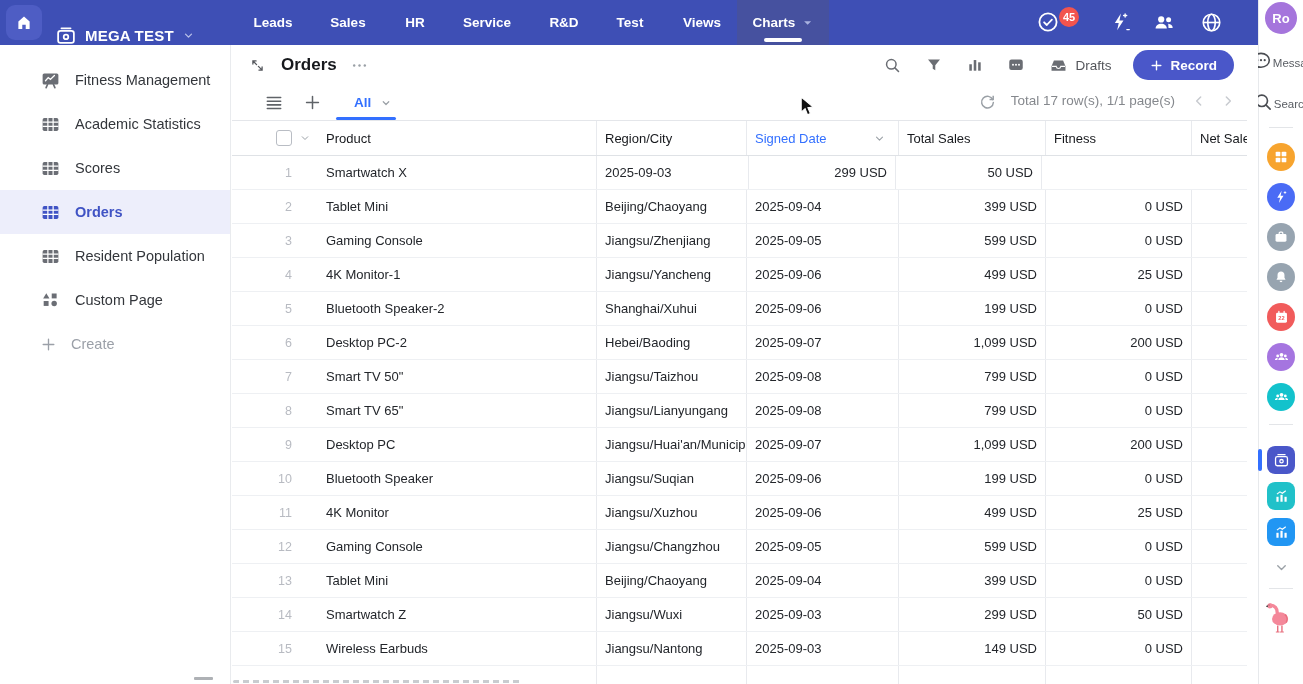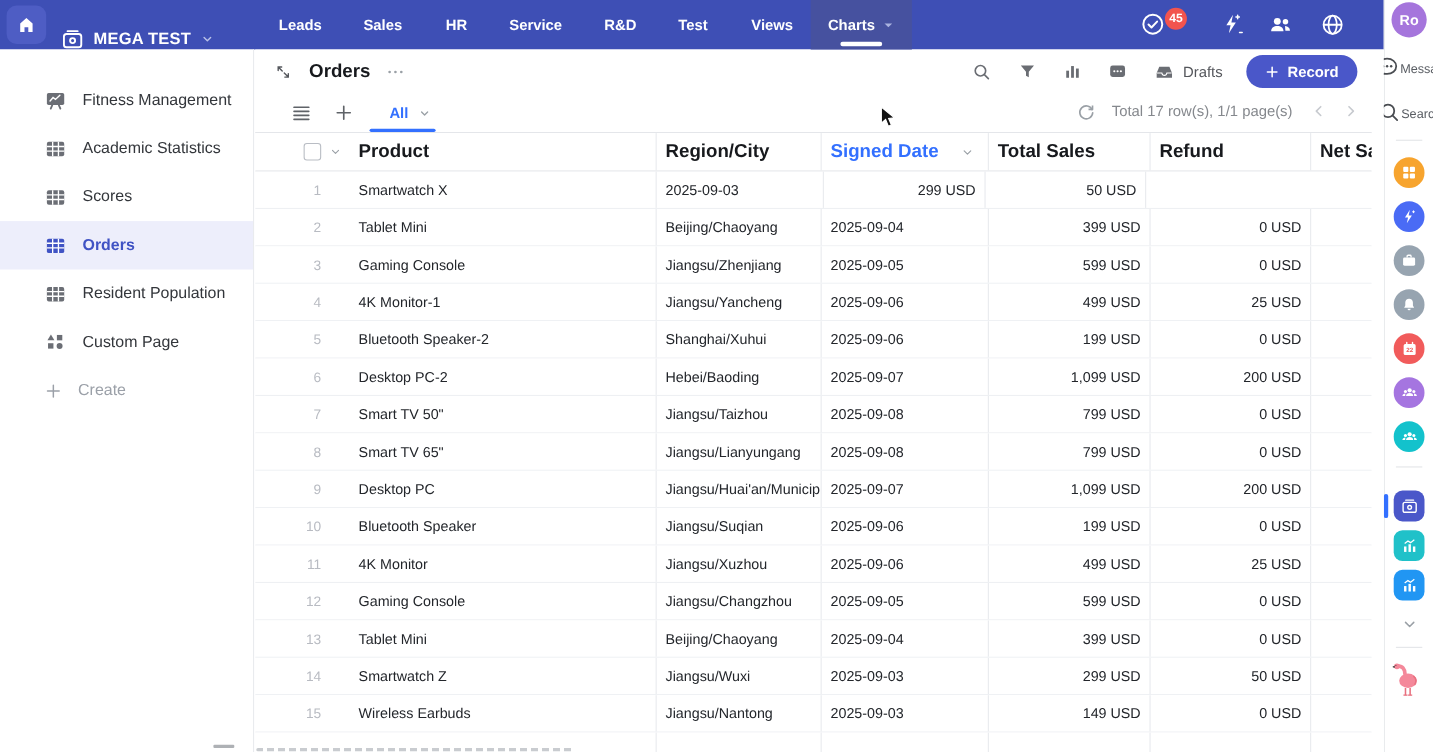--- a/index.html
+++ b/index.html
@@ -15,21 +15,21 @@
   .ws-name{font-size:15px;font-weight:bold;letter-spacing:.2px}
   .topnav-item{position:absolute;top:0;height:45px;display:flex;align-items:center;gap:6px;transform:translateX(-50%);
     color:#fff;font-size:13.5px;font-weight:bold;cursor:pointer;white-space:nowrap;z-index:2}
   .topnav-active-bg{position:absolute;top:0;height:45px;background:#46519F;z-index:1}
   .topnav-underline{position:absolute;bottom:3px;width:38px;height:4px;border-radius:2px;background:#fff;z-index:3;transform:translateX(-50%)}
   .tb-ic{position:absolute;top:9px;width:26px;height:26px;display:flex;align-items:center;justify-content:center;cursor:pointer}
   .badge{position:absolute;left:1059px;top:7px;min-width:20px;height:20px;border-radius:10px;background:#F2544E;
     color:#fff;font-size:11px;font-weight:bold;display:flex;align-items:center;justify-content:center;padding:0 4px;box-sizing:border-box;z-index:4}
 
   
-  .sidebar{position:absolute;left:0;top:45px;width:231px;height:639px;background:#fff;border-right:1px solid #e9ebee;padding-top:24px;box-sizing:border-box}
+  .sidebar{position:absolute;left:0;top:45px;width:231px;height:639px;background:#fff;border-right:1px solid #e9ebee;padding-top:13px;box-sizing:border-box}
   .side-item{height:44px;display:flex;align-items:center;padding-left:40px;gap:14px;font-size:14.5px;color:#33363b;cursor:pointer}
   .side-item.active{background:#EDEEFB;color:#4053C4;font-weight:bold}
   .side-item.create{color:#9BA0A8}
 
   
   .rail{position:absolute;right:0;top:0;width:45px;height:684px;background:#fff;border-left:1px solid #e7e9ec;
     display:flex;flex-direction:column;align-items:center;box-sizing:border-box}
   .avatar{width:32px;height:32px;border-radius:50%;background:#A575DC;color:#fff;font-size:13px;font-weight:bold;
     display:flex;align-items:center;justify-content:center;margin-top:2px;cursor:pointer;flex:none}
   .rail-btn{display:flex;flex-direction:row;align-items:center;cursor:pointer;flex:none}
@@ -63,21 +63,21 @@
   .pager{display:flex;align-items:center;gap:13px;margin-left:16px}
   .pg{cursor:pointer}
 
   
   .table{position:absolute;left:0;top:75px;width:1015px;height:564px;overflow:hidden;border-top:1px solid #e4e6ea}
   .t-head{display:flex;height:35px;border-bottom:1px solid #dfe2e6;box-sizing:border-box;align-items:center;background:#fff}
   .t-row{display:flex;height:34px;border-bottom:1px solid #eef0f3;box-sizing:border-box;align-items:center;background:#fff;cursor:pointer}
   .cell{height:100%;display:flex;align-items:center;box-sizing:border-box;padding-left:8px;font-size:13px;color:#23262b;
     overflow:hidden;white-space:nowrap;flex:none}
   .cell.hbr{border-right:1px solid #e8eaee}
-  .t-head .cell{font-weight:bold;font-size:17px;color:#17191d}
+  .t-head .cell{font-weight:normal;font-size:13px;color:#17191d}
   .c-num{justify-content:flex-end;padding-right:26px;padding-left:0;color:#B8BBC2;font-size:12.5px}
   .c-money{justify-content:flex-end;padding-right:8px}
   .head-numcell{justify-content:flex-start;padding-left:44px;gap:7px}
   .checkbox{width:16px;height:16px;border:1.5px solid #b9bdc4;border-radius:3px;background:#fff;box-sizing:border-box;cursor:pointer}
   .sorted-label{color:#3370FF}
   .sort-chev{margin-left:auto;margin-right:12px}
 
   .hscroll{position:absolute;left:1px;bottom:1px;width:288px;height:3px;
     background:repeating-linear-gradient(90deg,#c9ccd0 0 6px,transparent 6px 10px);border-radius:2px}
   .side-bottom-bar{position:absolute;left:194px;top:677px;width:19px;height:3px;background:#aeb1b5;border-radius:1px}
@@ -490,21 +490,21 @@
             <span class="sort-chev">
               <svg width="13" height="13" viewBox="0 0 24 24">
                 <path d="m6.5 9.5 5.5 5.5 5.5-5.5" fill="none" stroke="#9aa0a6" stroke-width="2" stroke-linecap="round" stroke-linejoin="round"></path>
               </svg>
             </span>
           </div>
           <div class="cell hbr" style="width: 147px;">
             <span>Total Sales</span>
           </div>
           <div class="cell hbr" style="width: 146px;">
-            <span>Refund</span>
+            <span>Fitness</span>
           </div>
           <div class="cell" style="width: 150px;">
             <span>Net Sales</span>
           </div>
         </div>
         <div class="t-row">
           <div class="cell c-num" style="width: 86px;">1</div>
           <div class="cell hbr" style="width: 279px;">Smartwatch X</div>
           <div class="cell hbr" style="width: 152px;">2025-09-03</div>
           <div class="cell hbr c-money" style="width: 147px;">299 USD</div>

